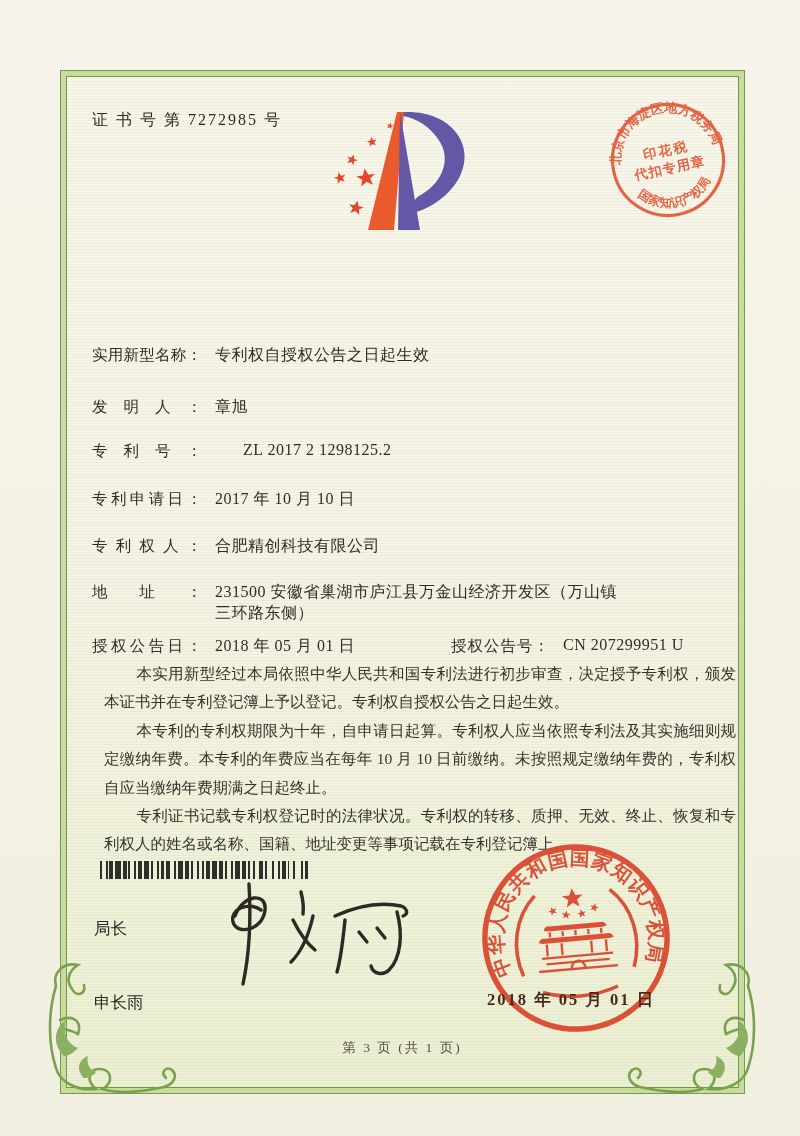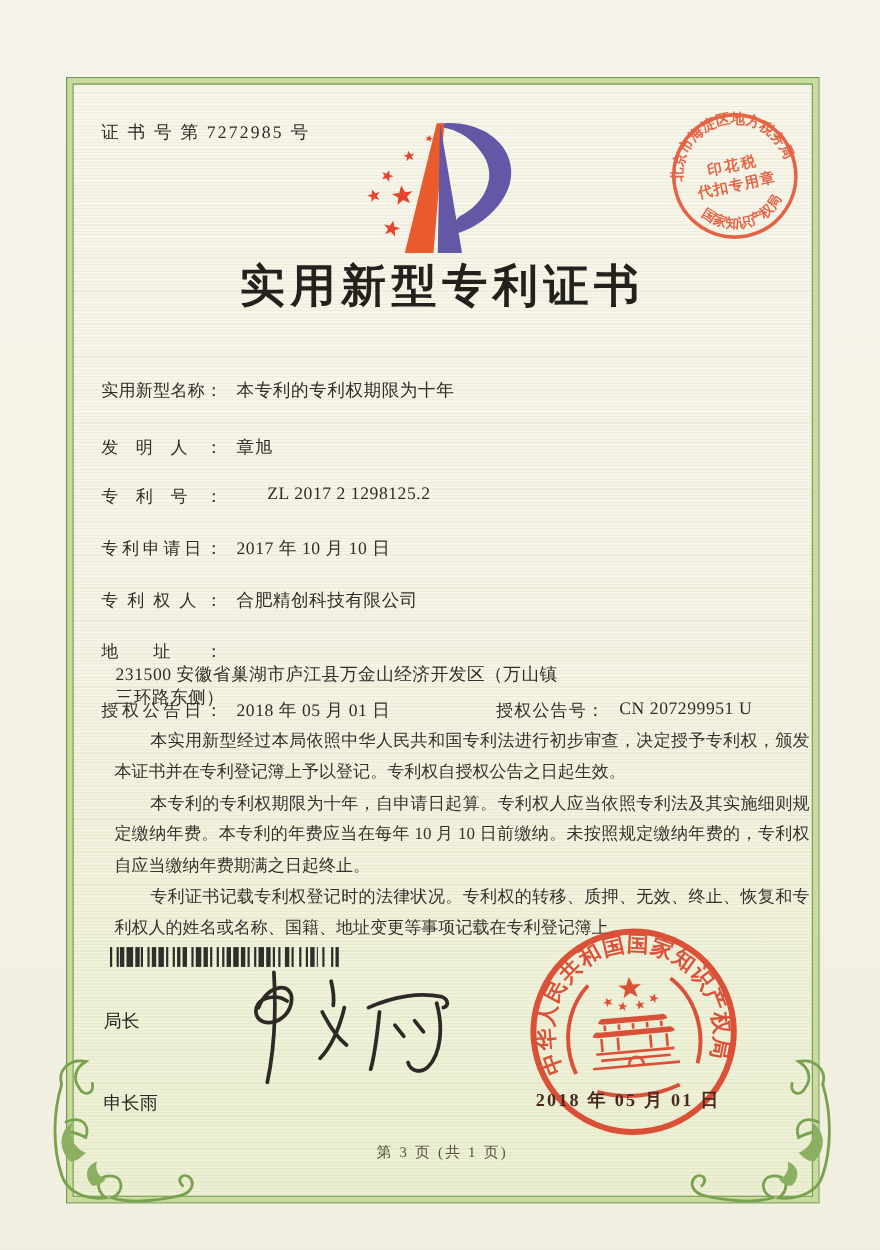--- a/index.html
+++ b/index.html
@@ -100,43 +100,42 @@
     <polygon points="80,8 100,126 78,126" fill="#6457a5"></polygon>
     <path d="M84,8 C130,6 156,40 140,72 C130,92 110,104 96,108 C92,102 93,96 99,92 C120,81 132,58 120,38 C110,22 96,14 83,12 Z" fill="#6457a5"></path>
     <use href="#st" transform="translate(70,22) scale(0.35) rotate(15)"></use>
     <use href="#st" transform="translate(52,38) scale(0.5) rotate(-10)"></use>
     <use href="#st" transform="translate(32,56) scale(0.55) rotate(20)"></use>
     <use href="#st" transform="translate(20,74) scale(0.6) rotate(-15)"></use>
     <use href="#st" transform="translate(46,74) scale(0.95) rotate(-8)"></use>
     <use href="#st" transform="translate(36,104) scale(0.75) rotate(12)"></use>
   </svg>
 
-  <div class="txt title">实用新型专利证书</div>
 
   <div class="field-row" style="top:345px;">
     <span class="field-label">实用新型名称：</span>
-    <span class="field-value">本专利的专利权期限为十年</span>
+    <span class="field-value">专利权自授权公告之日起生效</span>
   </div>
   <div class="field-row" style="top:397px;">
     <span class="field-label">发明人：</span>
     <span class="field-value">章旭</span>
   </div>
   <div class="field-row" style="top:441px;gap:28px;">
     <span class="field-label">专利号：</span>
     <span class="field-value">ZL 2017 2 1298125.2</span>
   </div>
   <div class="field-row" style="top:489px;">
     <span class="field-label">专利申请日：</span>
     <span class="field-value">2017 年 10 月 10 日</span>
   </div>
   <div class="field-row" style="top:536px;">
     <span class="field-label">专利权人：</span>
     <span class="field-value">合肥精创科技有限公司</span>
   </div>
-  <div class="field-row" style="top:582px;flex-direction:column;">
+  <div class="field-row" style="top:582px;">
     <span class="field-label">地址：</span>
     <span class="field-value">231500 安徽省巢湖市庐江县万金山经济开发区（万山镇
 三环路东侧）</span>
   </div>
   <div class="field-row" style="top:636px;">
     <span class="field-label">授权公告日：</span>
     <span class="field-value">2018 年 05 月 01 日</span>
     <span class="grant2">
       <span class="field-label">授权公告号：</span>
       <span class="field-value">CN 207299951 U</span>

